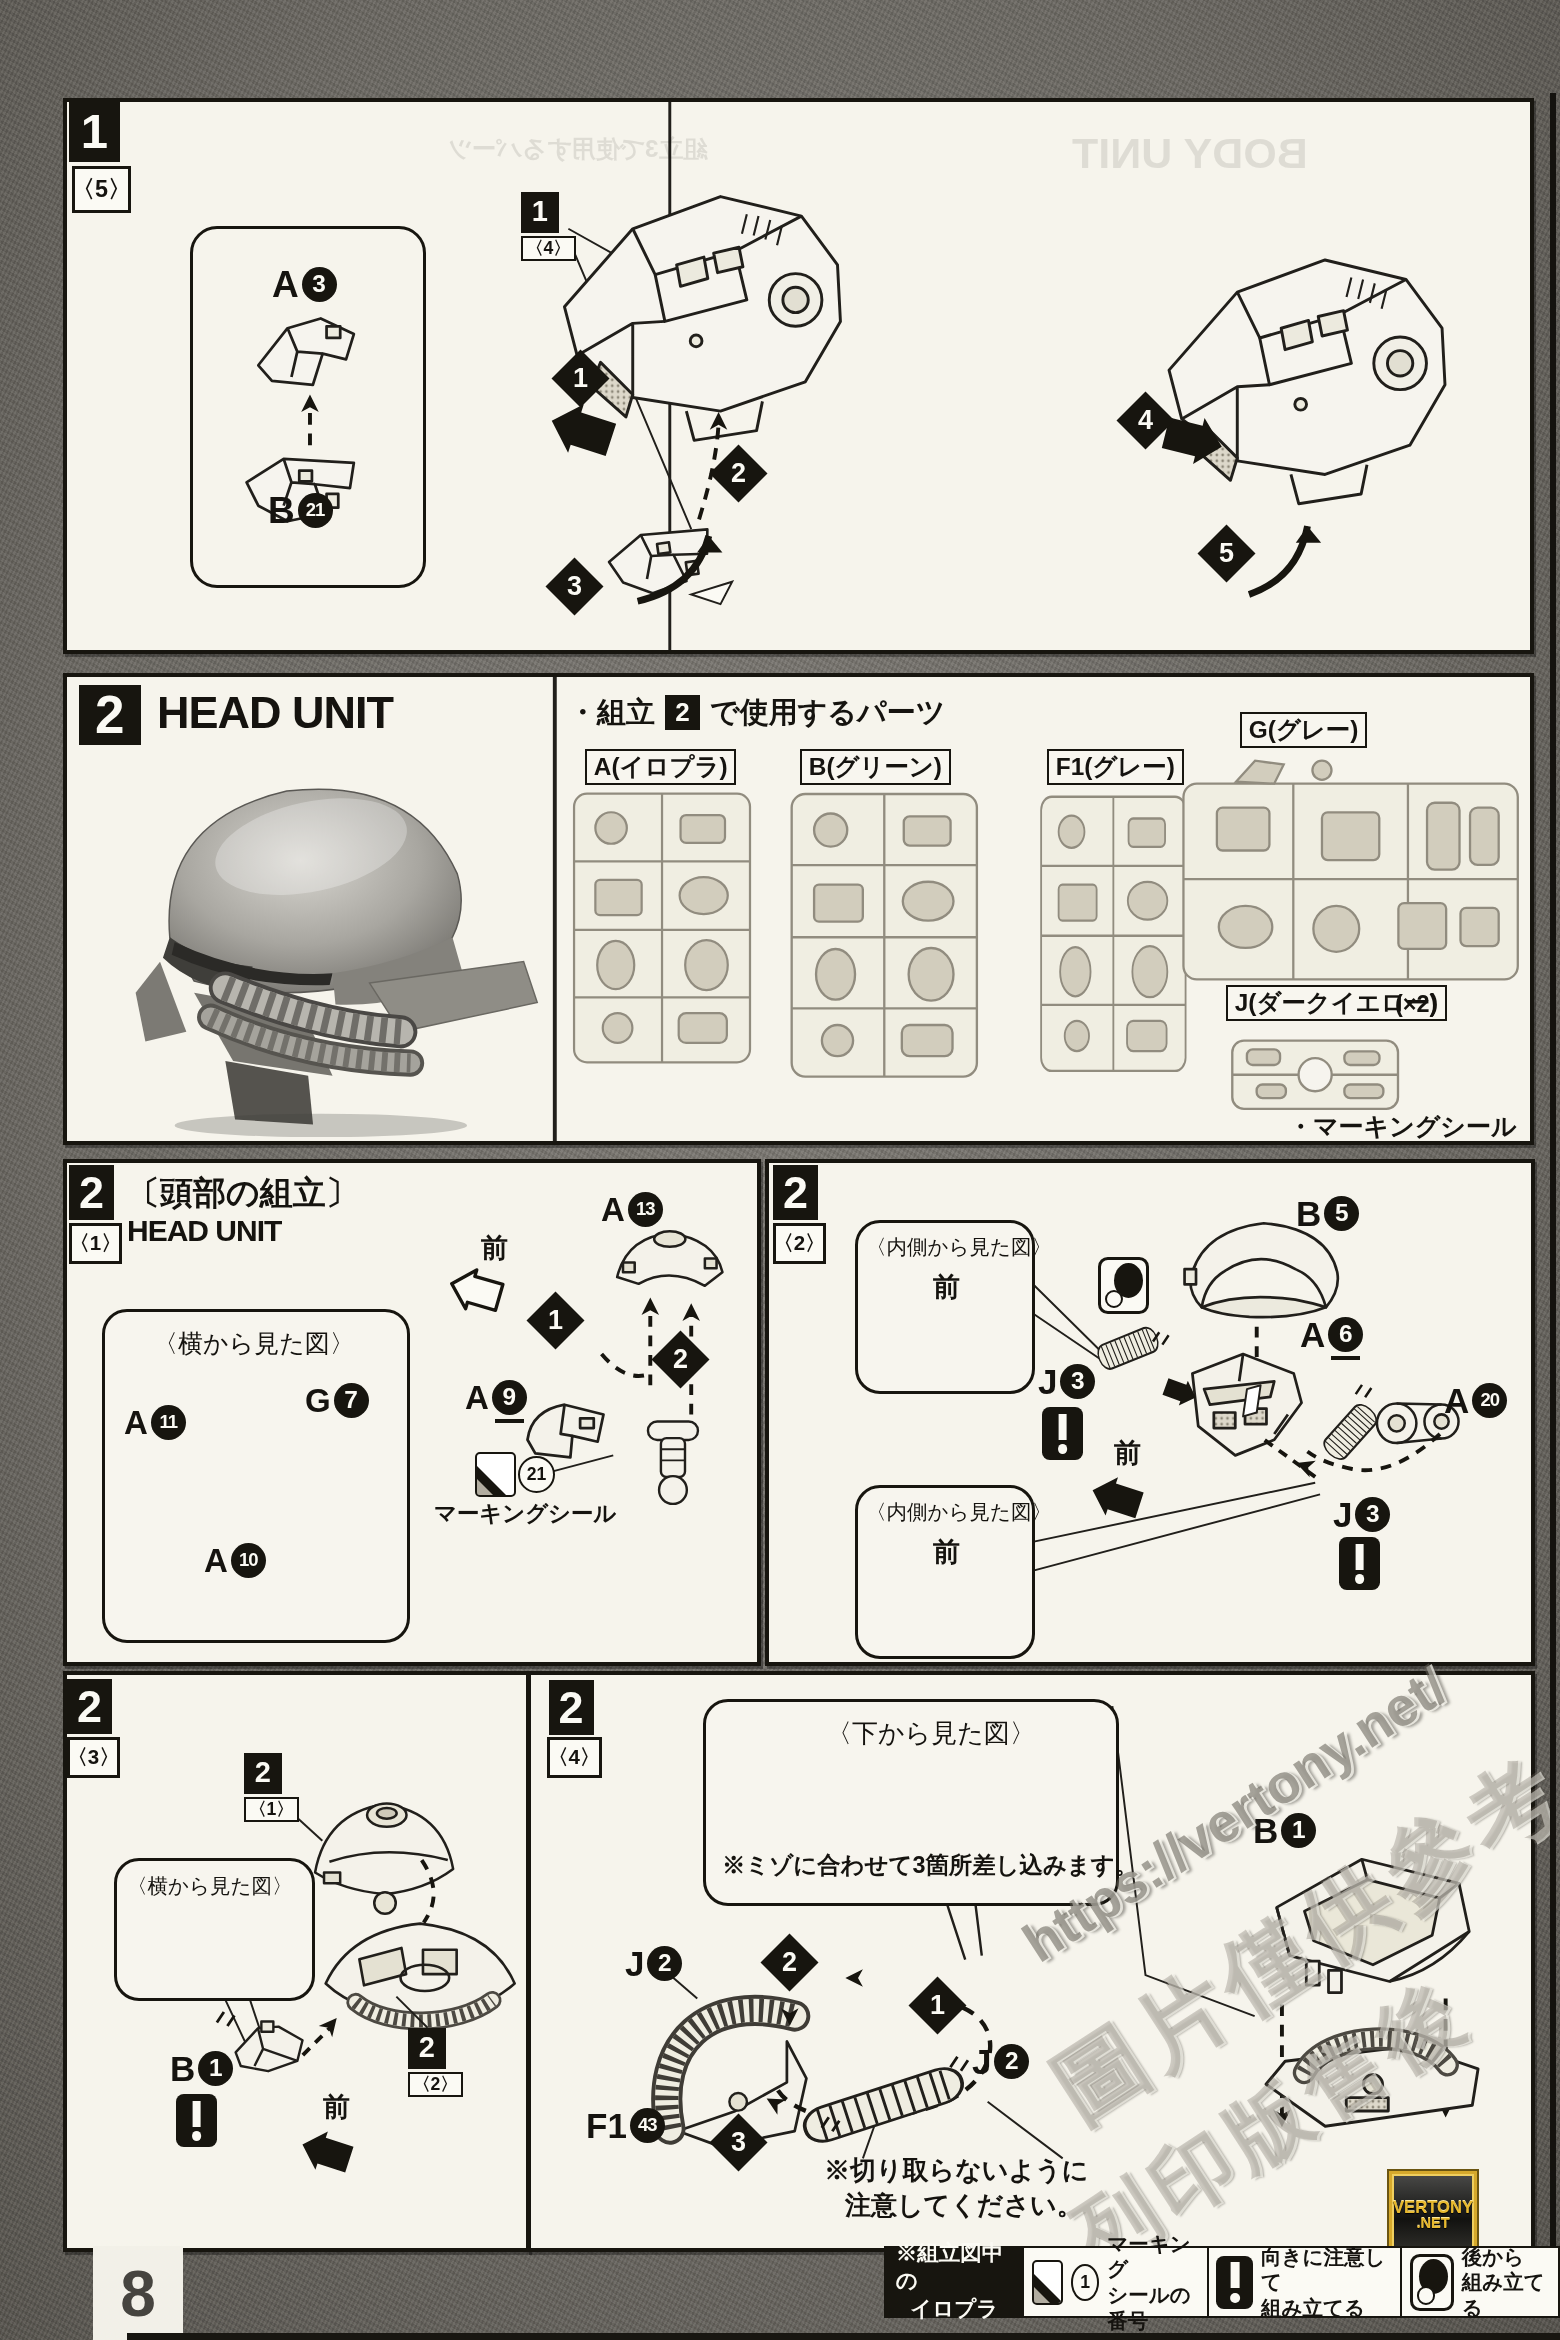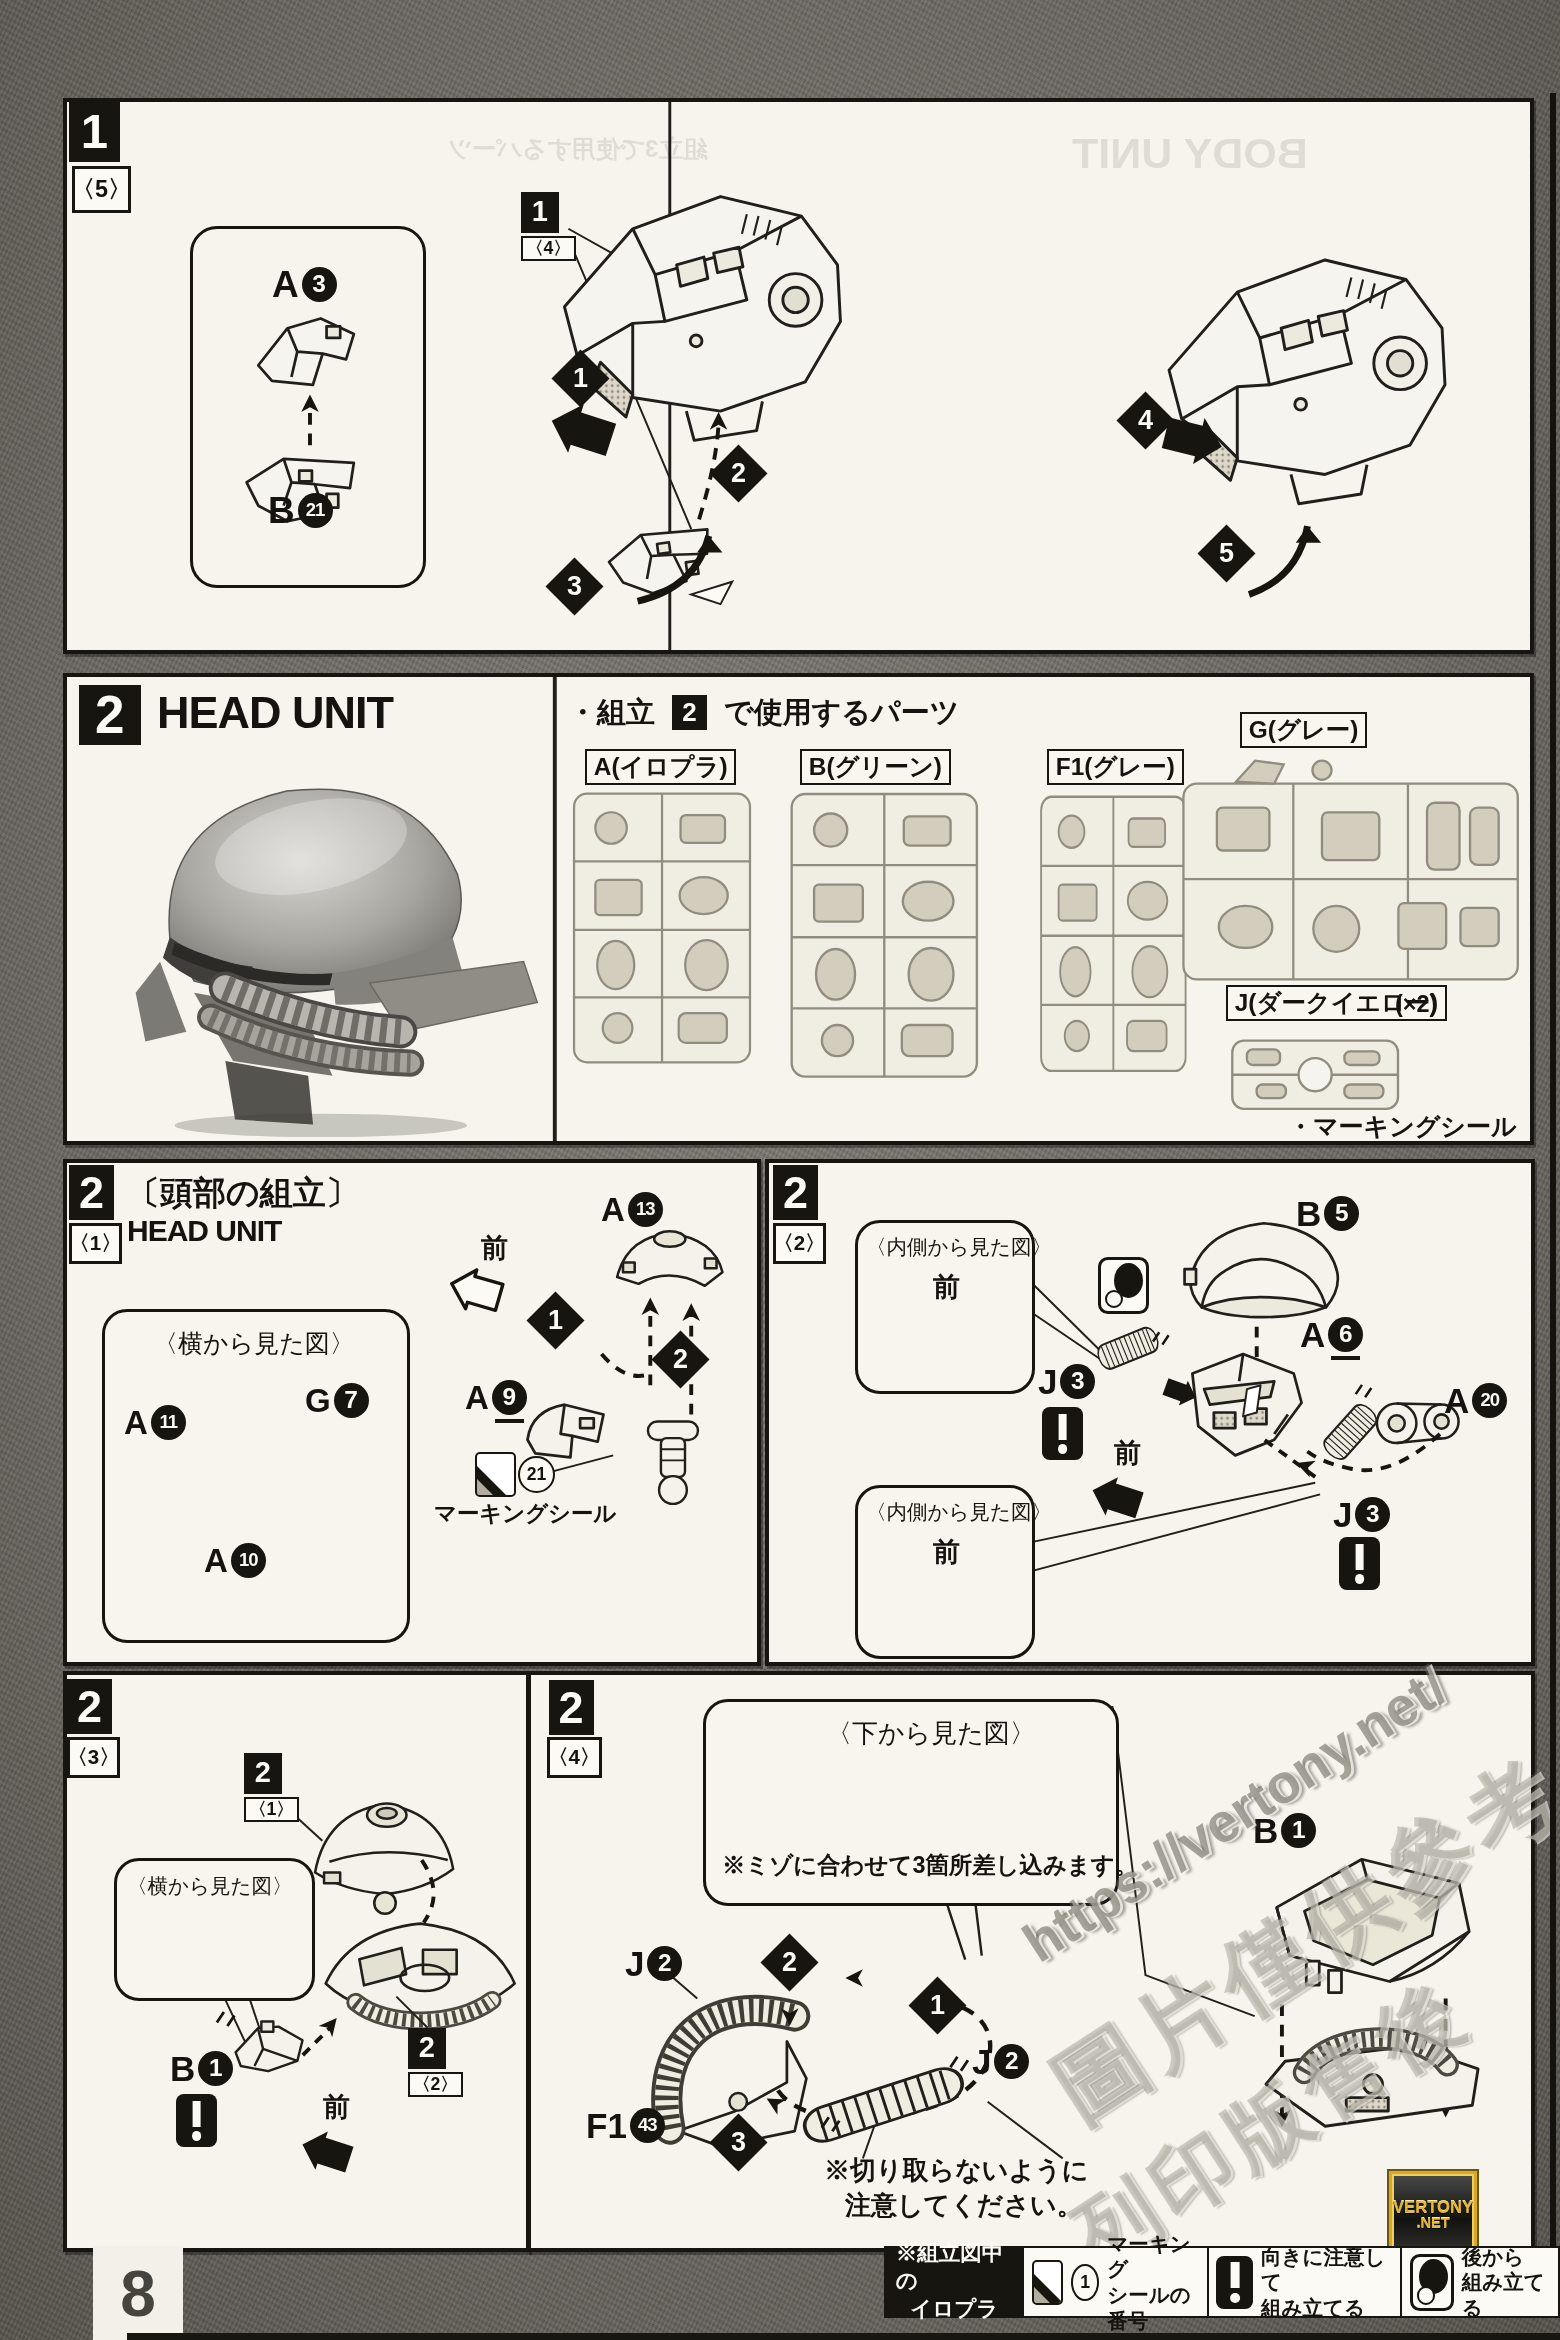--- a/index.html
+++ b/index.html
@@ -39,21 +39,21 @@
   .later{position:absolute;width:45px;height:51px;border:3.9px solid #17150f;border-radius:9.8px;background:#fbfaf4;overflow:hidden;}
   .later::before{content:"";position:absolute;right:2.9px;top:2.9px;width:29px;height:35px;border-radius:50%;background:#17150f;}
   .later::after{content:"";position:absolute;left:3.9px;bottom:2.9px;width:14.6px;height:14.6px;border-radius:50%;background:#fbfaf4;border:2.9px solid #17150f;}
   .seal{position:absolute;width:37px;height:41px;border:2.9px solid #17150f;border-radius:4.9px;background:#fff;overflow:hidden;}
   .seal::before{content:"";position:absolute;left:0;bottom:0;width:0;height:0;border-style:solid;
     border-width:29px 0 0 29px;border-color:transparent transparent transparent #17150f;}
   .seal::after{content:"";position:absolute;left:0;bottom:0;width:0;height:0;border-style:solid;
     border-width:16.6px 0 0 16.6px;border-color:transparent transparent transparent #b2ada0;}
   .rlabel{position:absolute;border:2.9px solid #17150f;background:#f8f6ef;font-weight:800;font-size:24.4px;
     line-height:1;padding:3.9px 6.8px;white-space:nowrap;}
-  .hdr2{position:absolute;display:flex;align-items:center;gap:17px;font-weight:800;font-size:29px;white-space:nowrap;}
+  .hdr2{position:absolute;display:flex;align-items:center;gap:10px;font-weight:800;font-size:29px;white-space:nowrap;}
   .hdr2 .box2{background:#17150f;color:#fbfaf4;width:35px;height:35px;display:inline-flex;align-items:center;justify-content:center;font-size:26px;}
   .ghost{position:absolute;transform:scaleX(-1);color:#17150f;opacity:.10;font-weight:800;white-space:nowrap;}
   .wm{position:absolute;white-space:nowrap;pointer-events:none;}
   .wm-url{font-size:55px;font-weight:800;color:rgba(99,94,85,.55);transform:rotate(-33deg);transform-origin:0 50%;
     text-shadow:2px 2px 0 rgba(250,248,240,.75), 3.9px 3.9px 2.9px rgba(60,57,50,.45);}
   .wm-cn{font-weight:800;color:rgba(112,106,96,.30);transform:rotate(-33deg);transform-origin:0 50%;
     text-shadow:2px 2px 0 rgba(250,248,240,.6), 2.9px 2.9px 2px rgba(60,57,50,.35);letter-spacing:7.8px;}
   .vbadge{position:absolute;width:82px;height:82px;background:linear-gradient(#4a4a48,#121210 55%,#35342f);
     border:3.9px solid #d6a92c;outline:2.9px solid #6b5511;box-shadow:0 0 0 2px #f0cf5e inset;
     display:flex;flex-direction:column;align-items:center;justify-content:center;line-height:1.05;}

